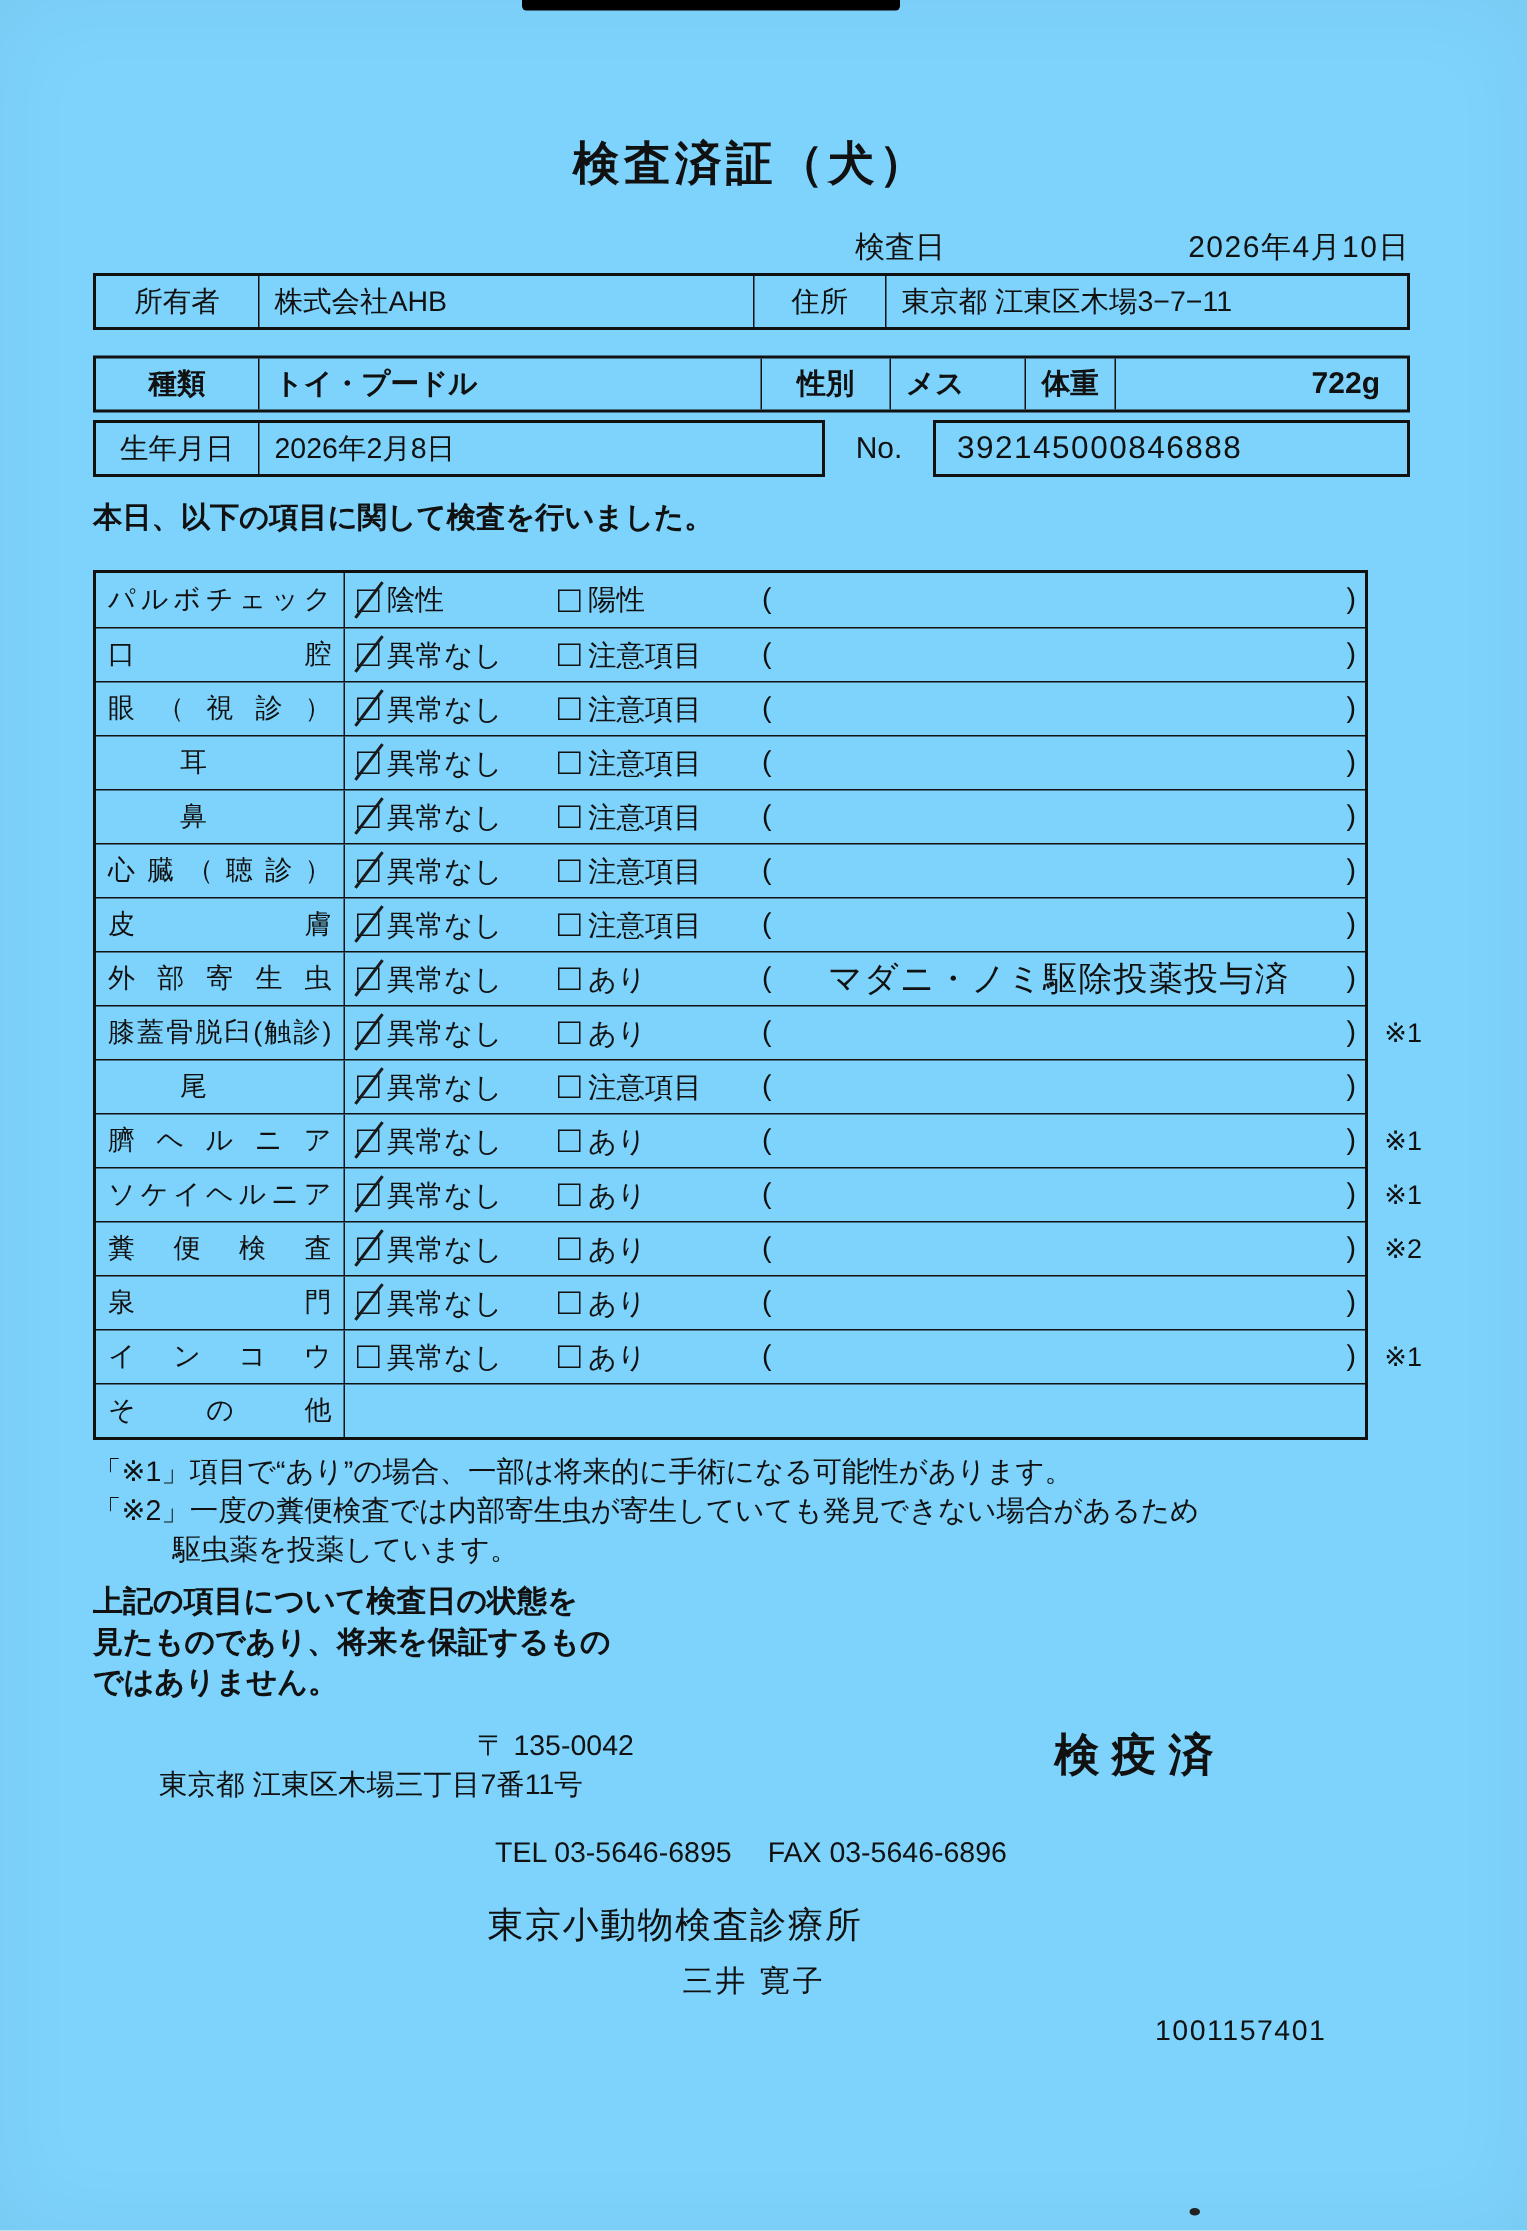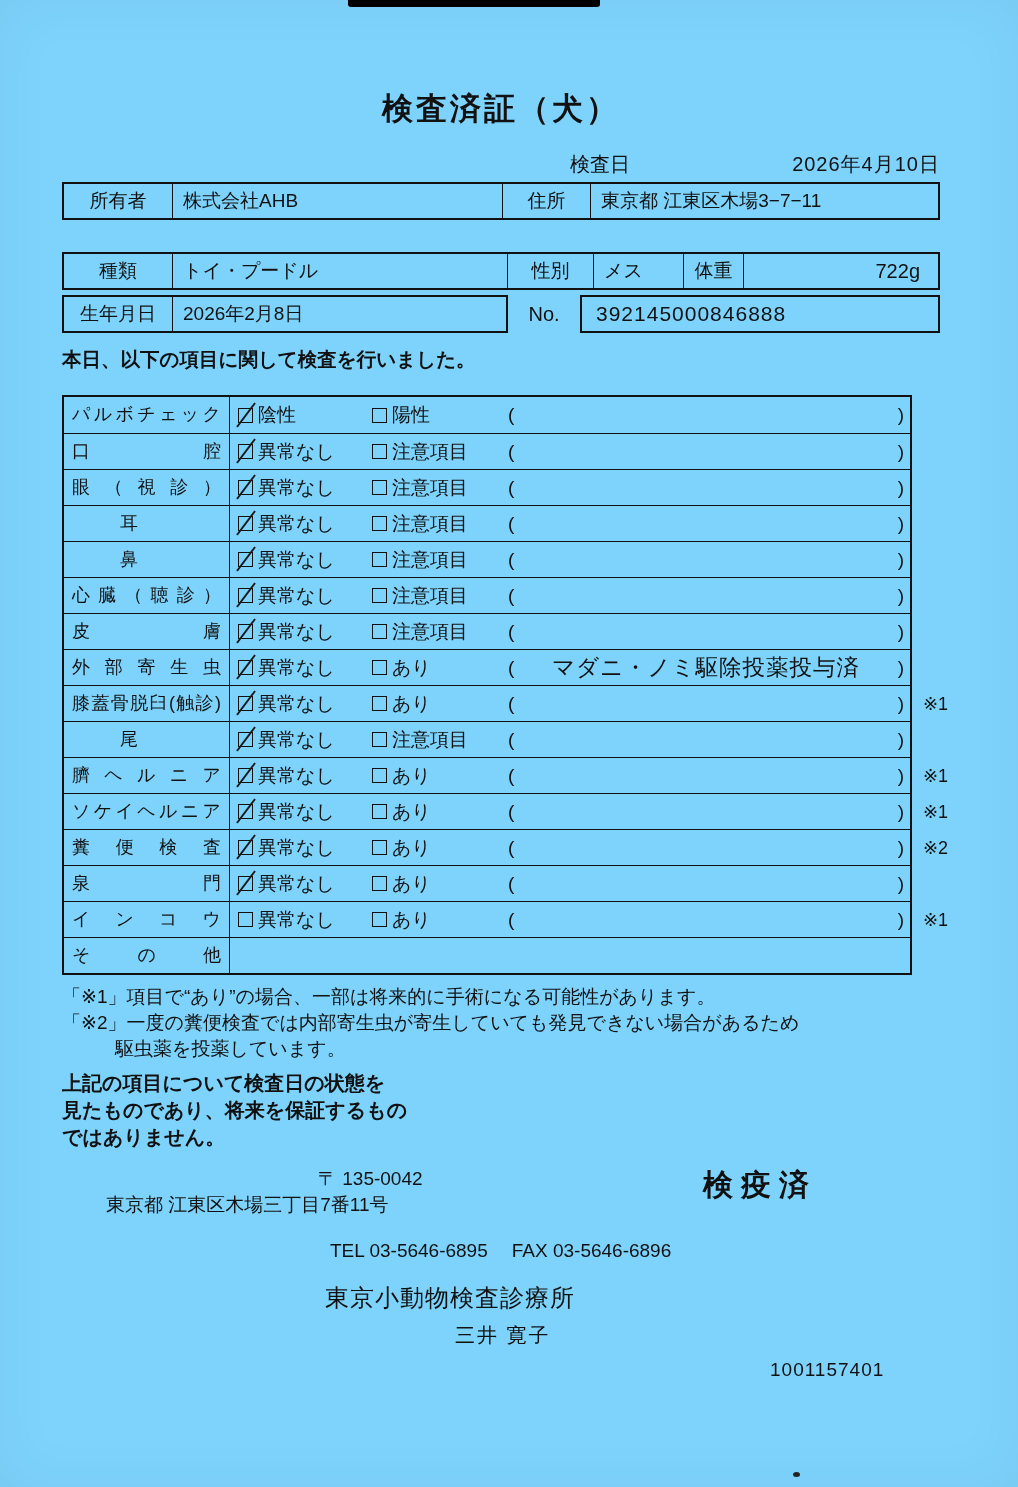--- a/index.html
+++ b/index.html
@@ -20,25 +20,25 @@
   .box { display:flex; border:2px solid #111; height:38px; }
   .cell { display:flex; align-items:center; font-size:19px; white-space:nowrap; overflow:hidden; }
   .cell + .cell { border-left:1.8px solid #111; }
   .lbl { justify-content:center; }
   .val { padding:0 10px; }
   .w108 { width:108px; } .w330 { width:330px; } .w88 { width:88px; }
   .w335 { width:335px; } .w86 { width:86px; } .w90 { width:90px; } .w60 { width:60px; }
   .flex1 { flex:1; }
 
   .owner-box { margin-top:4px; }
-  .breed-box { margin-top:32px; }
+  .breed-box { margin-top:17px;font-weight:bold; }
   .weight-cell { flex:1; display:flex; align-items:center; justify-content:flex-end;
                  padding-right:18px; font-size:20px; }
   .birth-row { display:flex; margin-top:5px; height:38px; }
-  .birth-box { width:446px; height:100%; }
+  .birth-box { width:488px; height:100%; }
   .no-label { width:72px; display:flex; align-items:center; justify-content:center; font-size:20px; }
   .no-box { flex:1; height:100%; }
   .no-box .val { font-size:21px; letter-spacing:1px; padding-left:14px; }
 
   .intro { margin-top:13px; font-size:19.5px; font-weight:600; }
 
   .checklist { margin-top:22px; width:850px; border:2px solid #111; }
   .cl-row { position:relative; display:flex; height:36px; }
   .cl-row + .cl-row { border-top:1.6px solid #111; }
   .cl-label { width:166px; border-right:1.6px solid #111; font-size:18px; line-height:34px;

